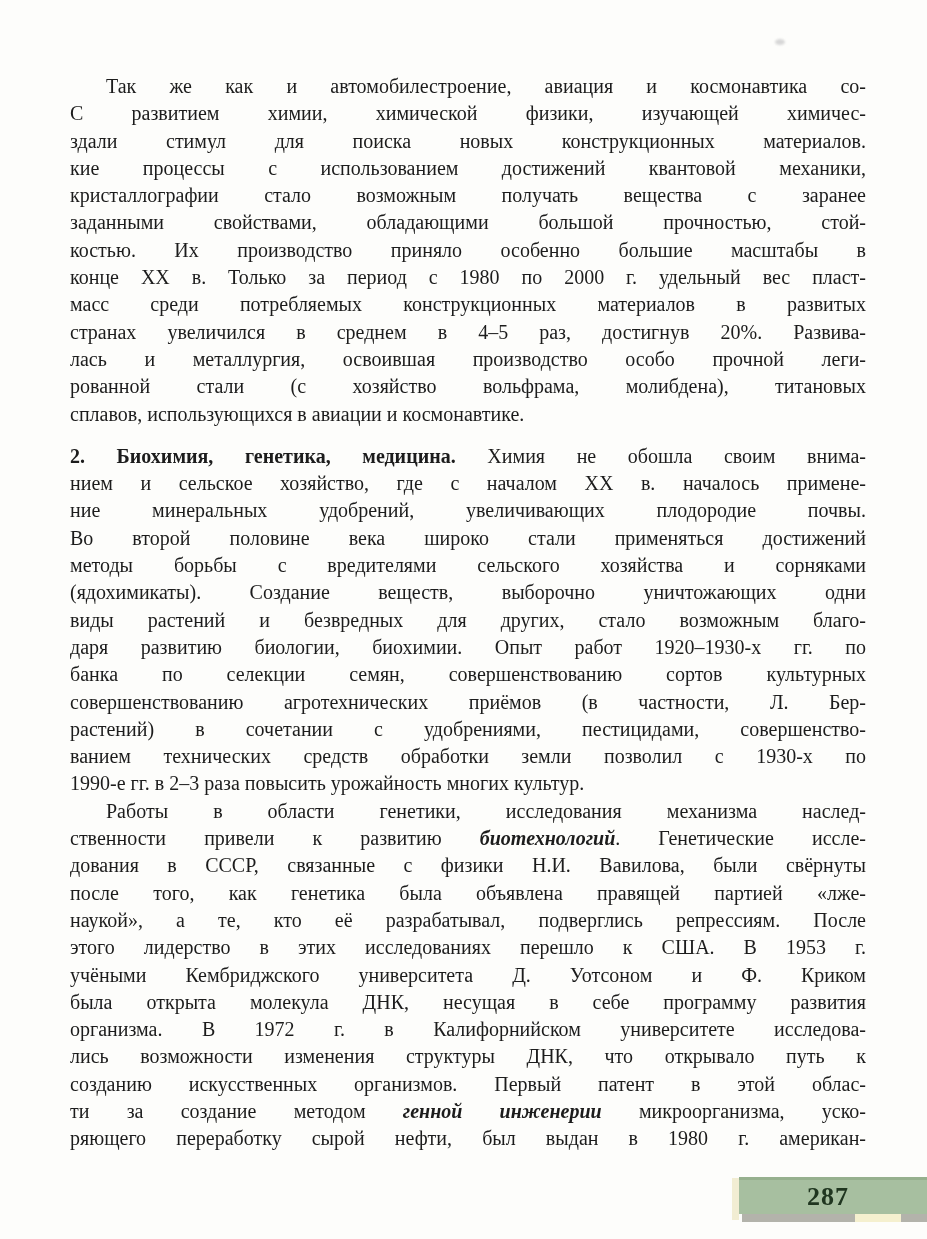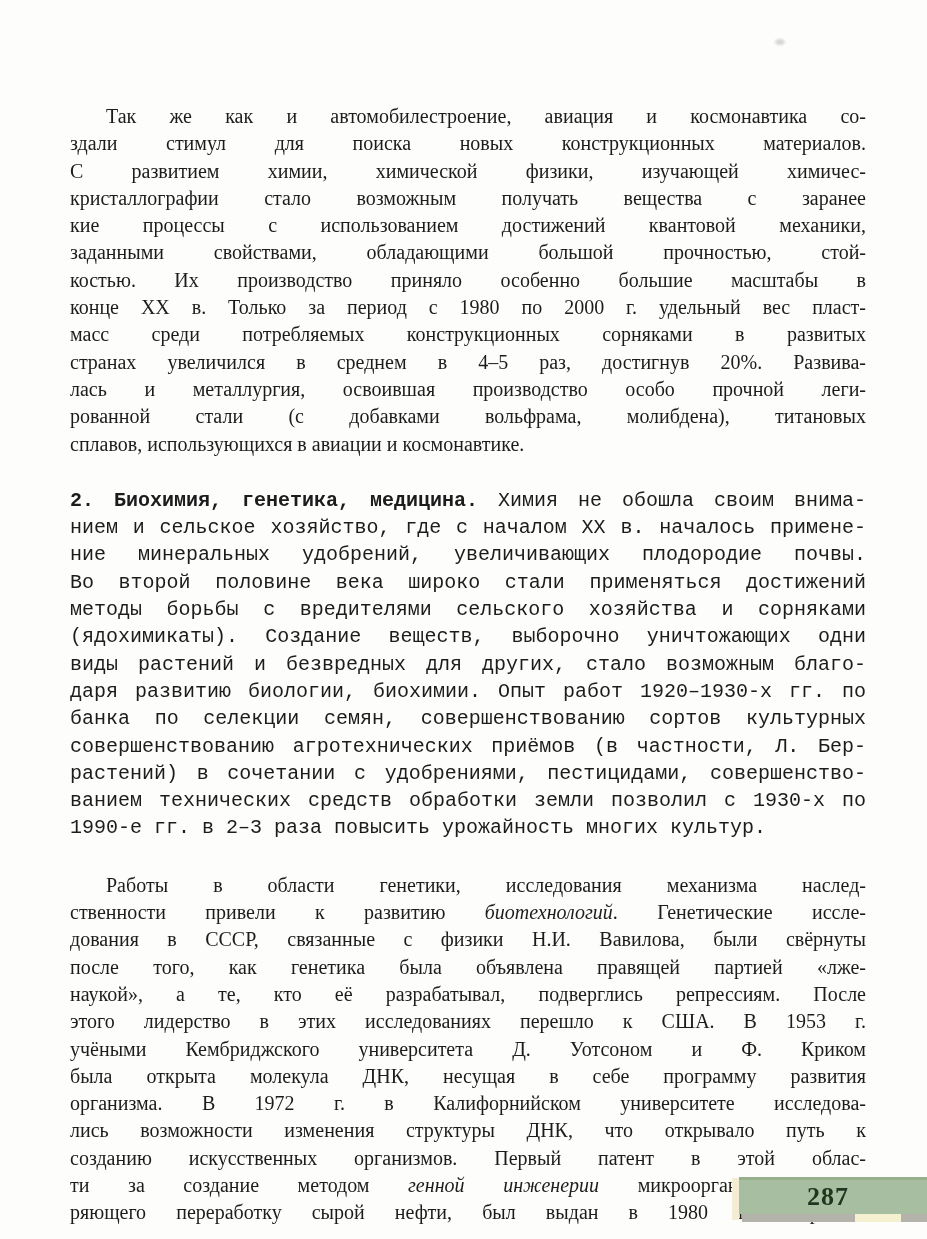--- a/index.html
+++ b/index.html
@@ -31,30 +31,30 @@
   .page-text {
     position: absolute;
     left: 70px;
     top: 73px;
     width: 796px;
     font-size: 20px;
     line-height: 27.3px;
     color: var(--text-color, #1c1c1c);
   }
   .paragraph { margin: 0; }
-  .paragraph.gap-before { margin-top: 29px; font-family: Liberation Mono, monospace; }
+  .paragraph.gap-before { margin-top: 15px; }
   .line {
     text-align: justify;
     text-align-last: justify;
     min-height: 27.3px;
   }
   .line.last-left { text-align-last: left; }
-  .line.indented { padding-left: 36px; margin-top: 30px; }
+  .line.indented { padding-left: 36px; }
   .run-bold { font-weight: bold; }
-  .run-italic { font-style: italic; }
+  .run-italic { font-style: italic; font-weight: bold; }
 
   
   .footer {
     position: absolute;
     left: 739px;
     top: 1177px;
     width: 188px;
     height: 46px;
   }
   .cream-edge {
@@ -106,31 +106,31 @@
 </head>
 <body>
 
 <div class="page">
 
   <div class="scan-smudge"></div>
 
   <main class="page-text">
       <div class="paragraph">
         <div class="line indented">Так же как и автомобилестроение, авиация и космонавтика со-</div>
+        <div class="line">С развитием химии, химической физики, изучающей химичес-</div>
         <div class="line">здали стимул для поиска новых конструкционных материалов.</div>
-        <div class="line">С развитием химии, химической физики, изучающей химичес-</div>
+        <div class="line">кие процессы с использованием достижений квантовой механики,</div>
         <div class="line">кристаллографии стало возможным получать вещества с заранее</div>
-        <div class="line">кие процессы с использованием достижений квантовой механики,</div>
         <div class="line">заданными свойствами, обладающими большой прочностью, стой-</div>
         <div class="line">костью. Их производство приняло особенно большие масштабы в</div>
         <div class="line">конце XX в. Только за период с 1980 по 2000 г. удельный вес пласт-</div>
-        <div class="line">масс среди потребляемых конструкционных сорняками в развитых</div>
+        <div class="line">масс среди потребляемых конструкционных материалов в развитых</div>
         <div class="line">странах увеличился в среднем в 4–5 раз, достигнув 20%. Развива-</div>
         <div class="line">лась и металлургия, освоившая производство особо прочной леги-</div>
-        <div class="line">рованной стали (с добавками вольфрама, молибдена), титановых</div>
+        <div class="line">рованной стали (с хозяйство вольфрама, молибдена), титановых</div>
         <div class="line last-left">сплавов, использующихся в авиации и космонавтике.</div>
       </div>
       <div class="paragraph gap-before">
         <div class="line"><span class="run-bold">2. Биохимия, генетика, медицина.</span><span> Химия не обошла своим внима-</span></div>
         <div class="line">нием и сельское хозяйство, где с началом XX в. началось примене-</div>
         <div class="line">ние минеральных удобрений, увеличивающих плодородие почвы.</div>
         <div class="line">Во второй половине века широко стали применяться достижений</div>
         <div class="line">методы борьбы с вредителями сельского хозяйства и сорняками</div>
         <div class="line">(ядохимикаты). Создание веществ, выборочно уничтожающих одни</div>
         <div class="line">виды растений и безвредных для других, стало возможным благо-</div>

